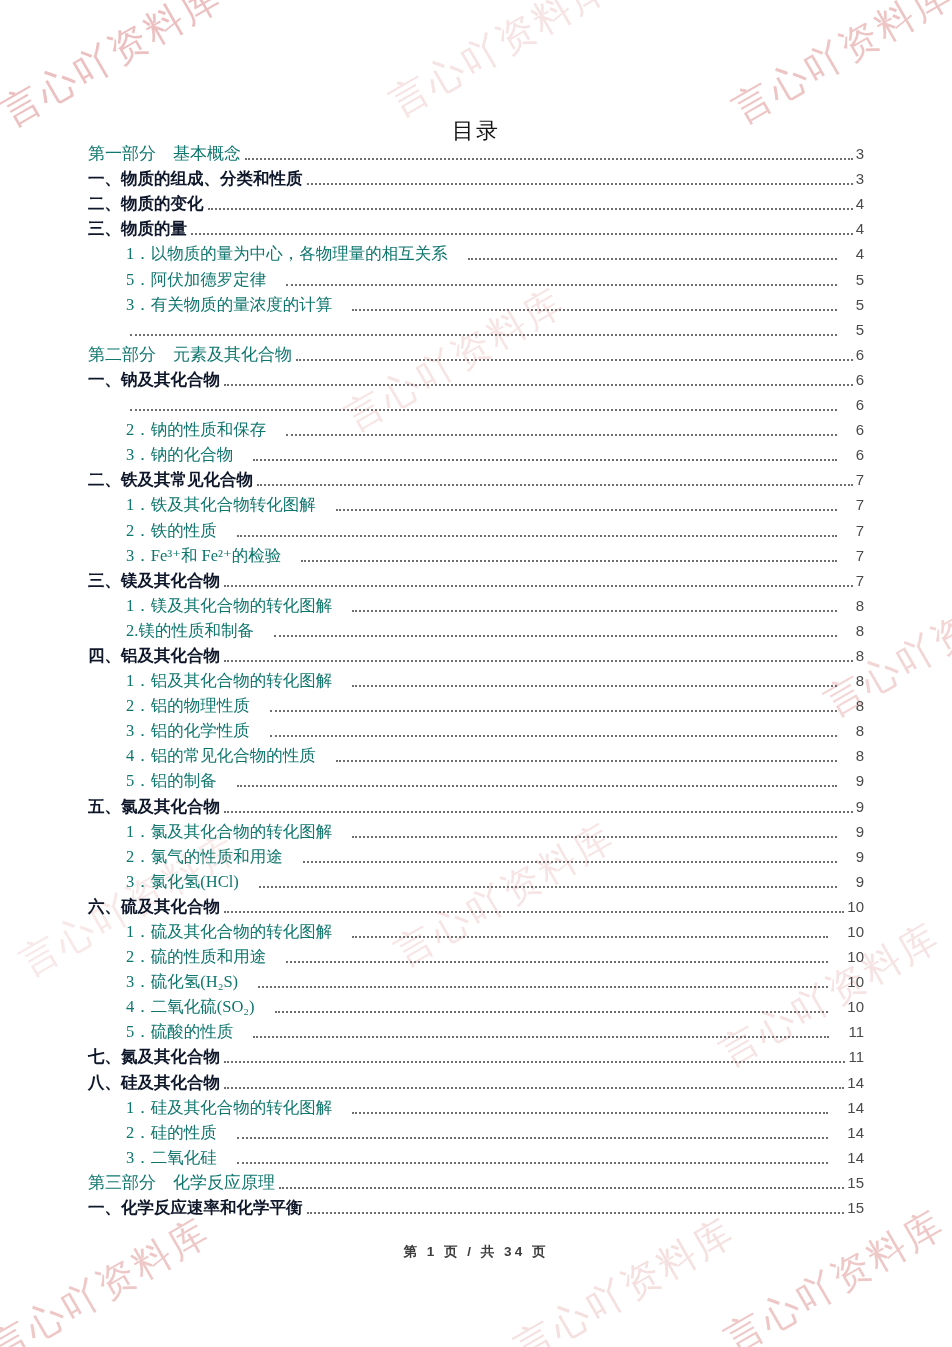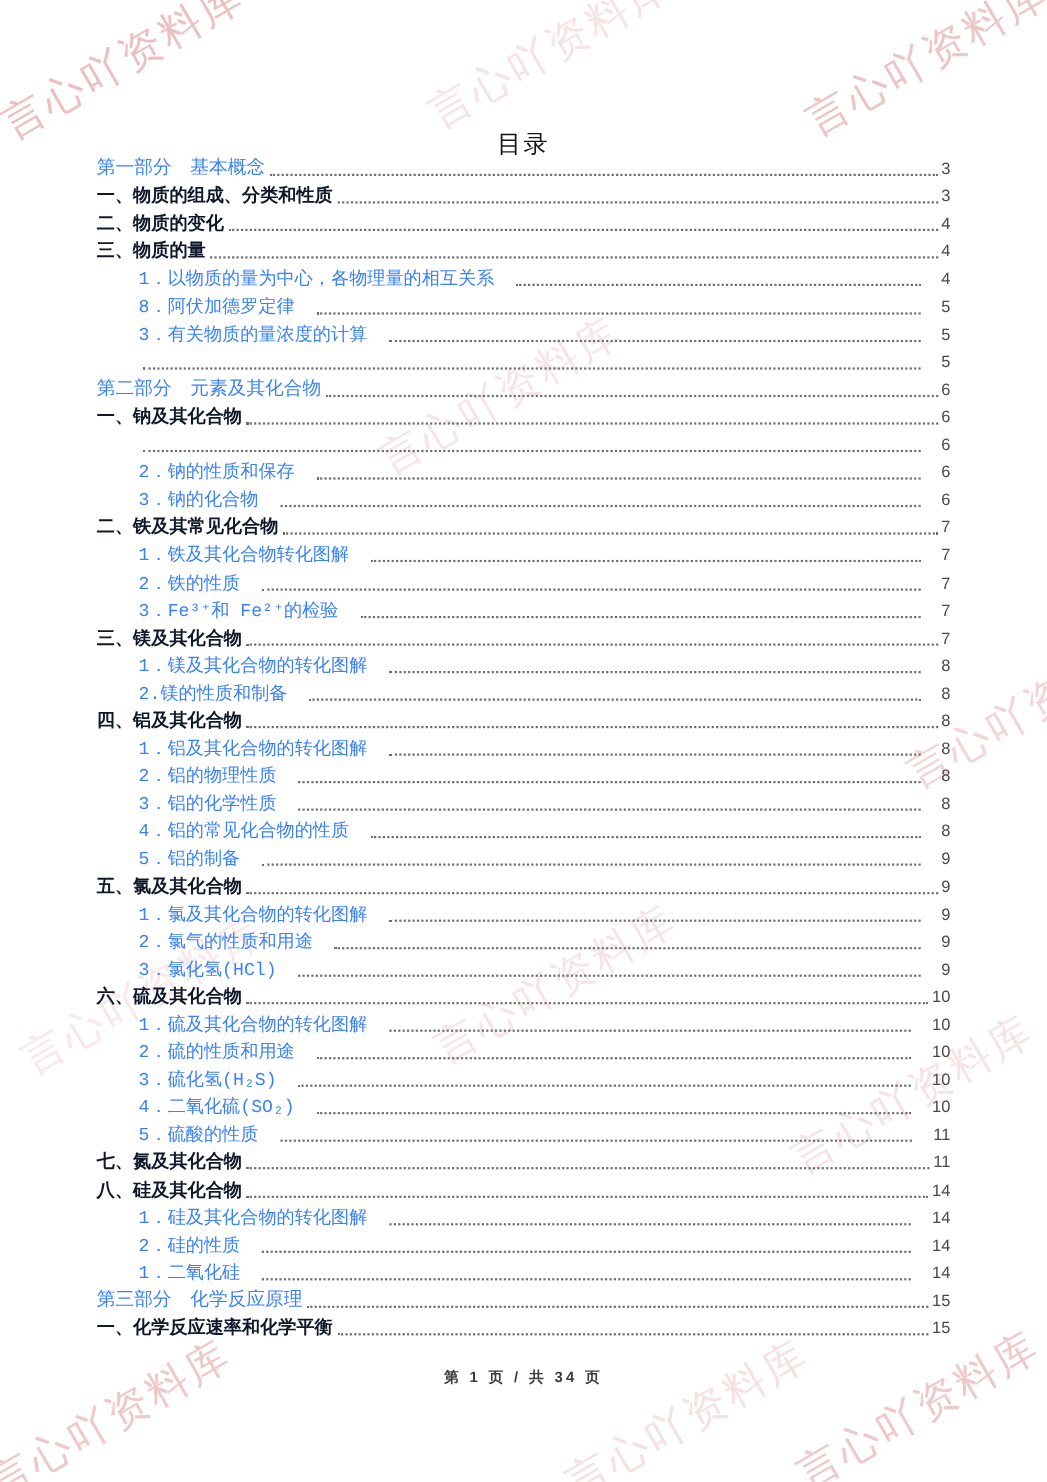--- a/index.html
+++ b/index.html
@@ -46,22 +46,21 @@
   .row {
     display: flex;
     align-items: flex-end;
     height: 25.1px;
     line-height: 23px;
   }
   .row .label {
     flex: 0 0 auto;
     white-space: pre;
     font-size: 17px;
-    color: #3b82f6;
-    font-family: Liberation Mono, monospace;
+    color: #0f766e;
   }
   .row.section .label {
     font-family: "Liberation Sans", "DejaVu Sans", sans-serif;
     font-weight: 700;
     font-size: 16.5px;
     color: #0f172a;
   }
   .row.sub { padding-left: 38px; gap: 16px; }
   .row.sub .label { font-size: 16.5px; }
   .row .dots {
@@ -130,21 +129,21 @@
         <span class="label">三、物质的量</span>
         <span class="dots"></span>
         <span class="pagenum">4</span>
       </div>
       <div class="row sub">
         <span class="label">1．以物质的量为中心，各物理量的相互关系</span>
         <span class="dots"></span>
         <span class="pagenum">4</span>
       </div>
       <div class="row sub">
-        <span class="label">8．阿伏加德罗定律</span>
+        <span class="label">5．阿伏加德罗定律</span>
         <span class="dots"></span>
         <span class="pagenum">5</span>
       </div>
       <div class="row sub">
         <span class="label">3．有关物质的量浓度的计算</span>
         <span class="dots"></span>
         <span class="pagenum">5</span>
       </div>
       <div class="row sub">
         <span class="dots"></span>
@@ -303,21 +302,21 @@
         <span class="label">1．硅及其化合物的转化图解</span>
         <span class="dots"></span>
         <span class="pagenum">14</span>
       </div>
       <div class="row sub">
         <span class="label">2．硅的性质</span>
         <span class="dots"></span>
         <span class="pagenum">14</span>
       </div>
       <div class="row sub">
-        <span class="label">1．二氧化硅</span>
+        <span class="label">3．二氧化硅</span>
         <span class="dots"></span>
         <span class="pagenum">14</span>
       </div>
       <div class="row part">
         <span class="label">第三部分　化学反应原理</span>
         <span class="dots"></span>
         <span class="pagenum">15</span>
       </div>
       <div class="row section">
         <span class="label">一、化学反应速率和化学平衡</span>

